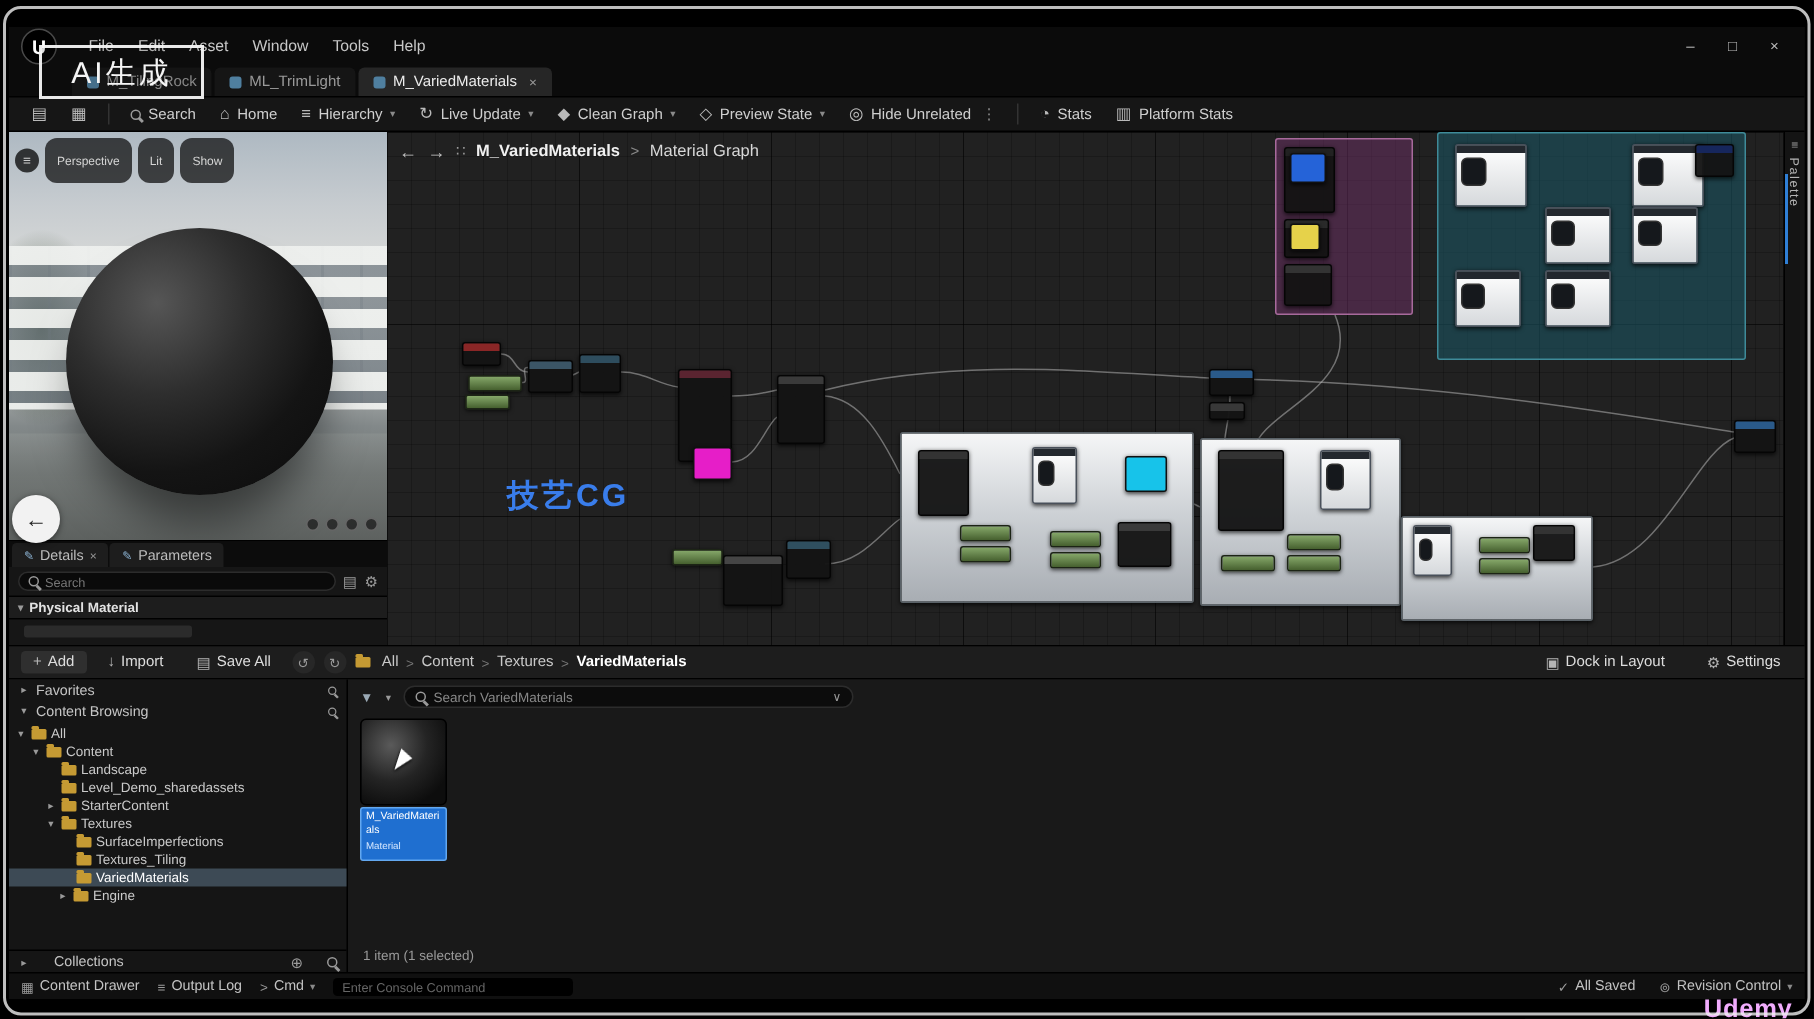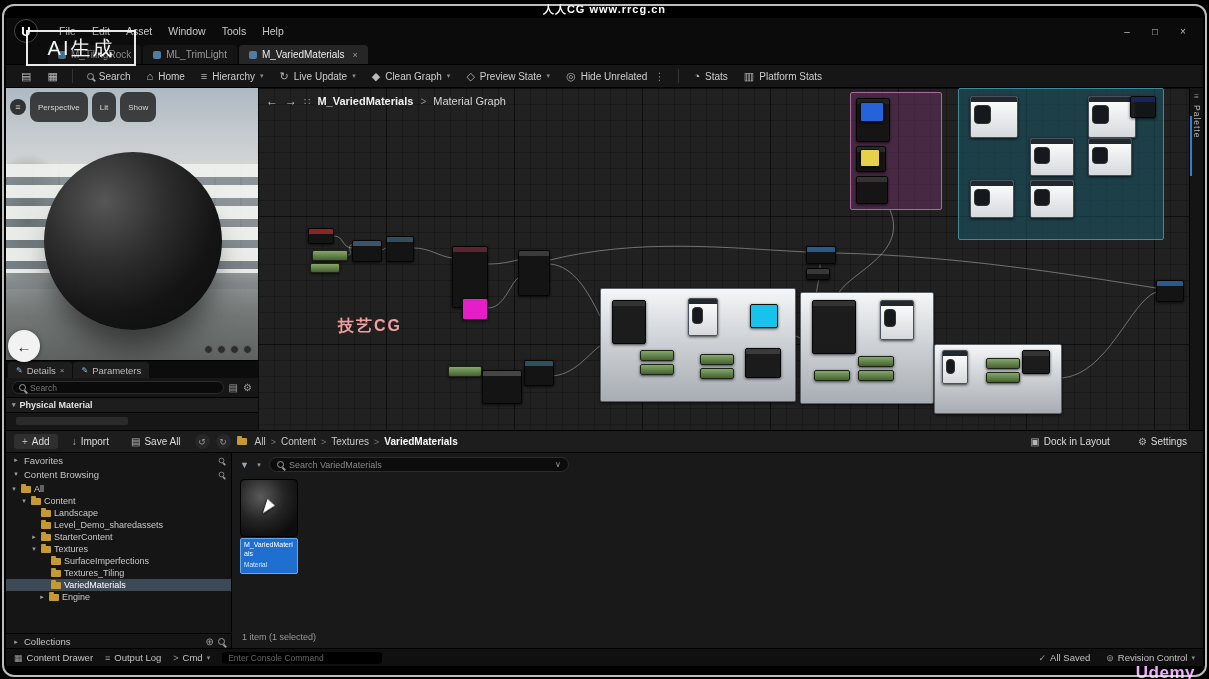--- a/index.html
+++ b/index.html
@@ -95,21 +95,21 @@
 .cb-left{position:absolute;left:0;top:22px;width:226px;height:196px;background:#151515;border-right:1px solid #000}
 .cb-row{display:flex;align-items:center;gap:4px;height:14px;padding:0 6px;font-size:9.5px;color:#c5c5c5}
 .cb-row .mag{transform:scale(.8);margin-left:auto}
 .caret{width:8px;font-size:7px;color:#9a9a9a;text-align:center;flex:none}
 .tree{padding-top:2px}
 .trow{display:flex;align-items:center;gap:3px;height:12px;font-size:9px;color:#c9c9c9;white-space:nowrap;overflow:hidden}
 .trow.selected{background:#3d4a55;color:#fff}
 .tlabel{overflow:hidden;text-overflow:ellipsis}
 .folder{width:10px;height:7px;background:#c59a33;border-radius:1px;position:relative;flex:none}
 .folder::before{content:"";position:absolute;top:-2px;left:0;width:5px;height:2px;background:#c59a33;border-radius:1px 1px 0 0}
-.collections{position:absolute;left:0;bottom:0;width:100%;height:16px;border-top:1px solid #000;display:flex;align-items:center;gap:4px;padding:0 6px;font-size:9.5px;color:#c5c5c5}
+.collections{position:absolute;left:0;bottom:0;width:100%;height:16px;border-top:1px solid #000;display:flex;align-items:center;gap:16px;padding:0 6px;font-size:9.5px;color:#c5c5c5}
 .col-plus{margin-left:auto;font-size:10px;color:#9a9a9a}
 .cb-main{position:absolute;left:226px;top:22px;right:0;bottom:0;background:#191919}
 .filterrow{display:flex;align-items:center;gap:6px;padding:4px 8px}
 .funnel{color:#9aa9b5;font-size:9px}
 .cbsearch{width:300px;height:15px;background:#0c0c0c;border:1px solid #2c2c2c;border-radius:8px;display:flex;align-items:center;gap:5px;padding:0 7px;color:#888;font-size:9px}
 .cbsearch .chev{margin-left:auto;color:#999;font-size:8px}
 .asset{position:absolute;left:8px;top:26px;width:60px}
 .thumb{width:58px;height:58px;border-radius:4px;background-color:#0a0c10;background-image:radial-gradient(circle at 35% 30%,#5a5a5a 0%,#242424 45%,#0d0d0d 80%);position:relative;border:1px solid #000}
 .cursor{position:absolute;left:24px;top:20px;width:0;height:0;border-left:9px solid #fff;border-top:4px solid transparent;border-bottom:11px solid transparent;transform:rotate(18deg);filter:drop-shadow(0 1px 1px #000)}
 .alabel{margin-top:1px;width:58px;min-height:36px;background:#1f6fd0;border:1px solid #63a8f0;border-radius:2px;padding:2px 3px;color:#fff}
@@ -119,33 +119,30 @@
 
 .statusbar{position:absolute;left:6px;top:648px;width:1197px;height:18px;background:#101010;display:flex;align-items:center;gap:12px;padding:0 8px;font-size:9.5px;color:#c3c3c3;border-top:1px solid #000}
 .sb-item{display:flex;align-items:center;gap:4px}
 .sb-ico{font-size:9px;color:#9a9a9a}
 .sb-caret{font-size:7px;color:#8a8a8a}
 .console{width:160px;height:12px;background:#000;border-radius:3px;display:flex;align-items:center;padding:0 6px;color:#666;font-size:8.5px}
 .sb-right{margin-left:auto;display:flex;gap:16px;align-items:center}
 
 .wm-ai{position:absolute;left:26px;top:30px;width:110px;height:36px;border:2px solid rgba(245,245,245,.95);color:#f5f5f5;font-size:20px;display:flex;align-items:center;justify-content:center;z-index:30;letter-spacing:2px;background:rgba(20,20,20,.15)}
 .wm-center{position:absolute;left:338px;top:316px;z-index:6;display:flex;align-items:baseline;gap:14px;opacity:.95}
-.wm-red{color:#fca5a5;font-size:16px;font-weight:bold;letter-spacing:2px}
+.wm-red{color:#3b82f6;font-size:21px;font-weight:bold;letter-spacing:2px}
 .wm-blue{color:#2e6ad8;font-size:20px;font-weight:bold;letter-spacing:13px}
 .backbtn{position:absolute;left:8px;top:330px;width:32px;height:32px;border-radius:50%;background:#f2f2f2;color:#222;display:flex;align-items:center;justify-content:center;font-size:15px;z-index:32;box-shadow:0 1px 4px rgba(0,0,0,.5)}
 .frame{position:absolute;left:2px;top:4px;width:1205px;height:673px;border:2px solid rgba(238,238,238,.8);border-radius:12px;z-index:40;pointer-events:none}
 </style>
 </head>
 <body>
 
 <div class="screen">
 
-  <div class="topstrip">
-    <span class="topwm">人人CG www.rrcg.cn</span>
-  </div>
 
   <div class="app"></div>
 
   <div class="chrome">
     <div class="ue-logo">U</div>
     <div class="menu-bar">
         <div class="menu-item">File</div>
         <div class="menu-item">Edit</div>
         <div class="menu-item">Asset</div>
         <div class="menu-item">Window</div>

